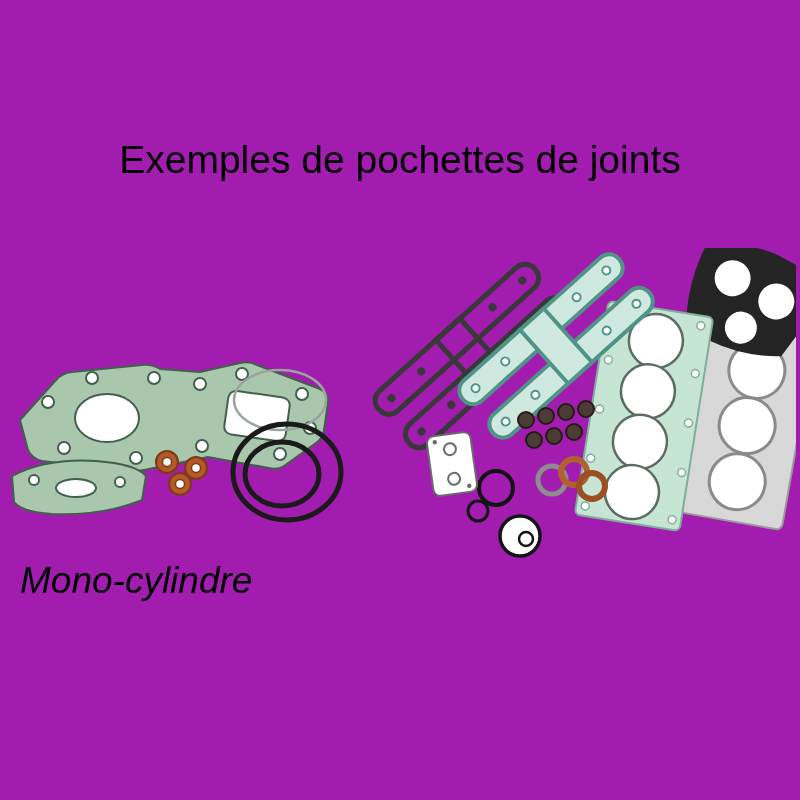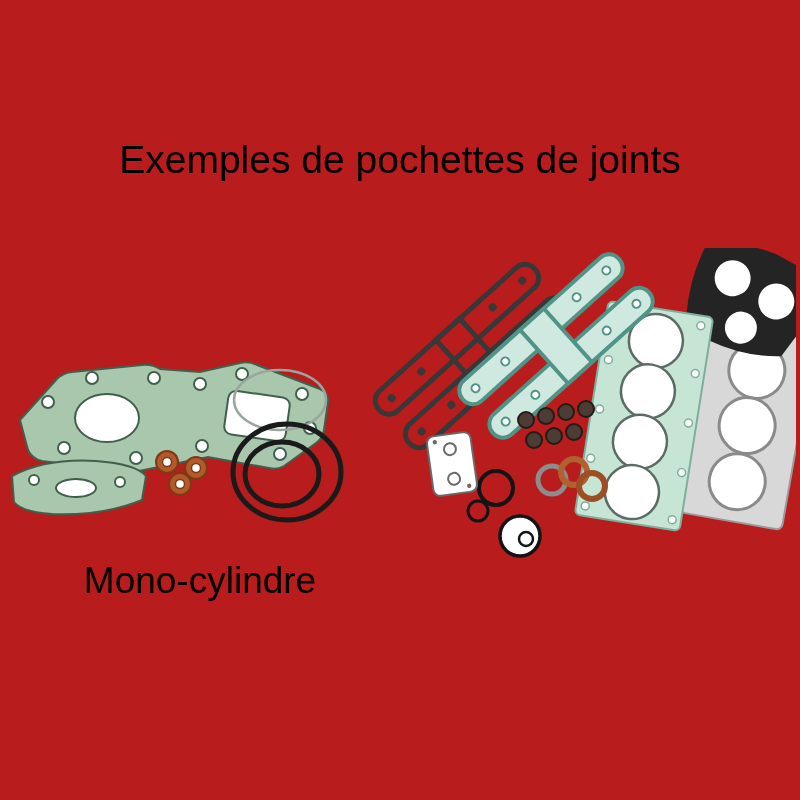--- a/index.html
+++ b/index.html
@@ -5,46 +5,47 @@
   html, body {
     margin: 0;
     padding: 0;
     background: #ffffff;
     font-family: "Liberation Sans", sans-serif;
   }
   .page {
     position: relative;
     width: 800px;
     height: 800px;
-    background: #b91c1c;
+    background: #a21caf;
     overflow: hidden;
   }
   .title {
     position: absolute;
     top: 136px;
     left: 0;
     width: 800px;
     text-align: center;
     color: #000000;
     font-size: 39px;
     line-height: 47px;
     font-weight: 400;
   }
   .title-line { display: block; }
   .photo { position: absolute; }
   .photo-mono { left: 4px;  top: 356px; width: 340px; height: 200px; }
   .photo-multi { left: 344px; top: 248px; width: 452px; height: 316px; }
   .caption {
     position: absolute;
     top: 560px;
-    text-align: center;
+    text-align: left;
     color: #000000;
     font-size: 37px;
     font-weight: 400;
     white-space: nowrap;
+    font-style: italic;
   }
   .caption-mono { left: 20px;  width: 360px; }
   .caption-multi { left: 410px; width: 360px; }
   svg { display: block; }
 </style>
 </head>
 <body>
 
 <div class="page">
 

